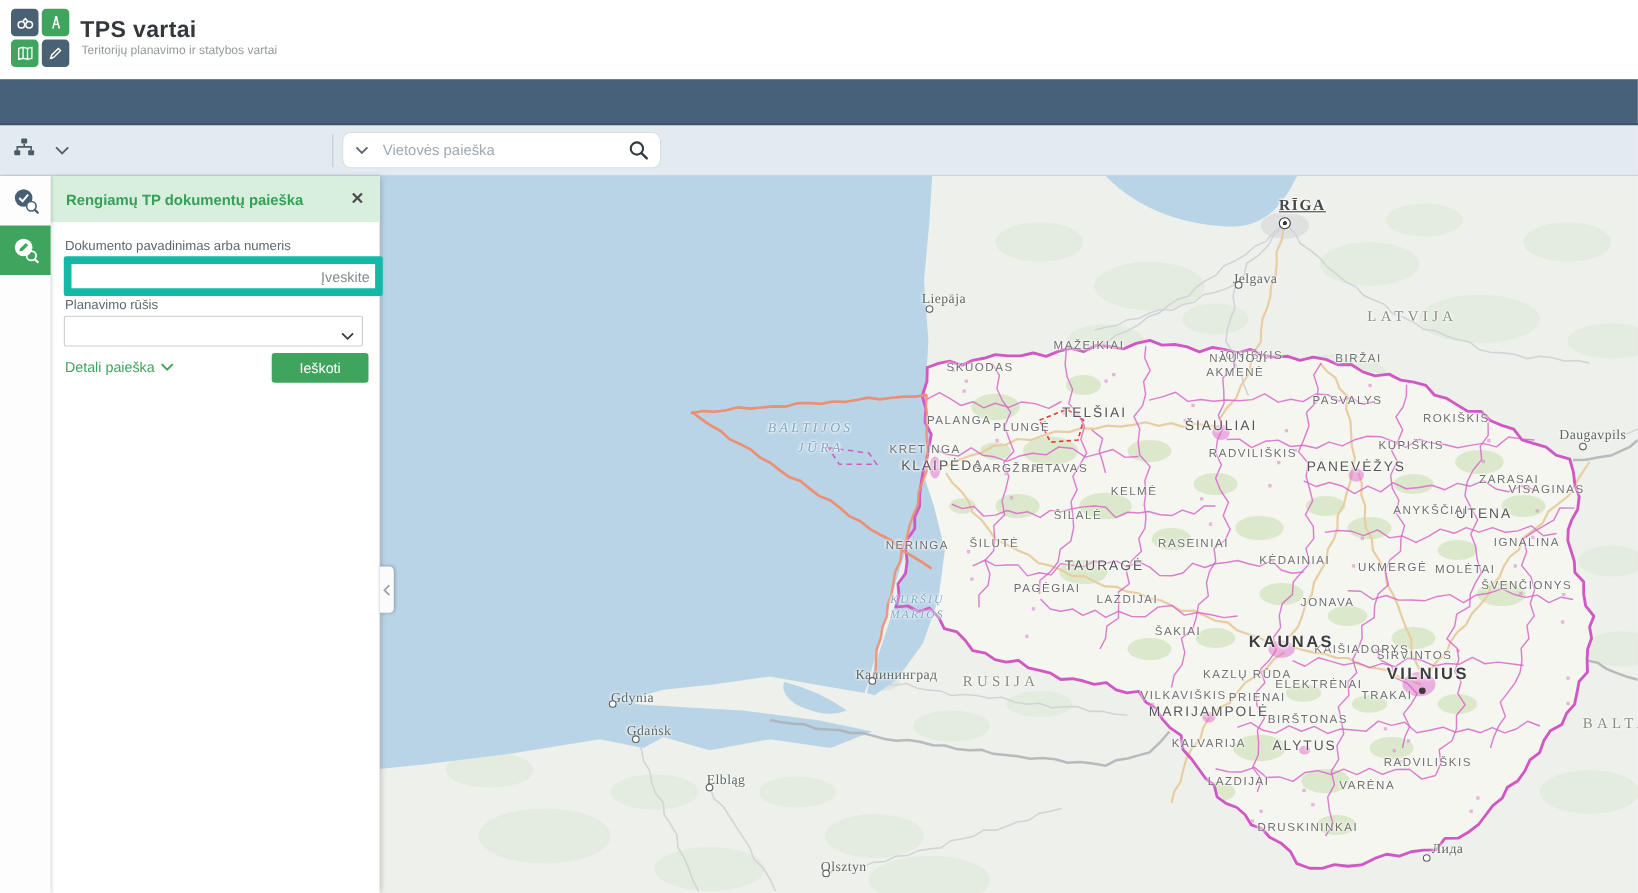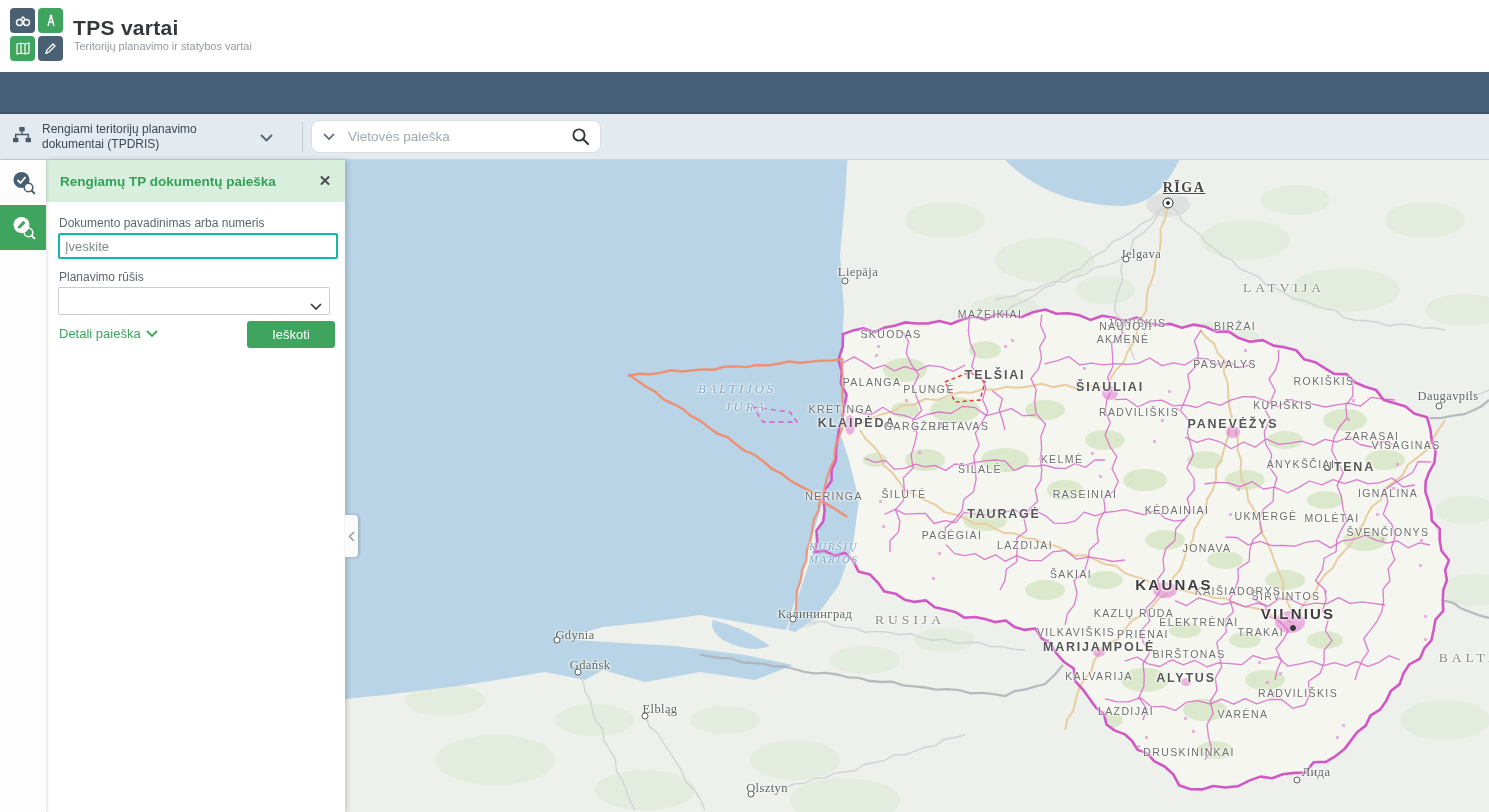--- a/index.html
+++ b/index.html
@@ -35,36 +35,36 @@
   #rail{position:absolute;left:0;top:160px;width:46px;height:652px;background:#fdfdfd;box-shadow:1px 0 3px rgba(0,0,0,.15);z-index:4;}
   .rail-btn{width:46px;height:45px;display:flex;align-items:center;justify-content:center;cursor:pointer;}
   .rail-btn.active{background:#3fa45d;}
 
   
   #panel{position:absolute;left:46px;top:160px;width:299px;height:652px;background:#fff;box-shadow:2px 0 5px rgba(0,0,0,.18);z-index:3;}
   #panel-header{position:absolute;left:0;top:0;width:100%;height:42px;background:#d8efde;display:flex;align-items:center;}
   #panel-title{margin-left:14px;font-size:13.5px;font-weight:700;color:#36a058;}
   #panel-close{position:absolute;right:10px;top:11px;width:20px;height:20px;text-align:center;line-height:20px;font-size:15px;color:#4c4c4c;cursor:pointer;font-weight:700;}
   .fld-label{position:absolute;left:13px;font-size:12px;color:#5d676e;}
-  #doc-name-input{position:absolute;left:12px;top:73px;width:266px;height:20px;border:2px solid #14b8a6;border-radius:2px;padding:1px 5px;font-size:13px;color:#555;font-family:"Liberation Sans",sans-serif;outline:none;}
+  #doc-name-input{position:absolute;left:12px;top:73px;width:266px;height:20px;border:7px solid #14b8a6;border-radius:2px;padding:1px 5px;font-size:13px;color:#555;font-family:"Liberation Sans",sans-serif;outline:none;text-align:right;}
   #doc-name-input::placeholder{color:#82898e;}
   #planning-type-select{position:absolute;left:12px;top:127px;width:270px;height:26px;border:1px solid #c7ccd1;border-radius:2px;background:#fff;cursor:pointer;}
   #planning-type-select .chev{position:absolute;right:7px;top:9px;}
   #detail-search-link{position:absolute;left:13px;top:166px;font-size:13px;color:#3fa45d;cursor:pointer;display:flex;align-items:center;gap:5px;}
   #search-submit-btn{position:absolute;right:10px;top:161px;width:88px;height:27px;background:#3fa45d;border:none;border-radius:3px;color:#fff;font-size:13px;cursor:pointer;font-family:"Liberation Sans",sans-serif;}
 
   
   #collapse-handle{position:absolute;left:345px;top:515px;width:13px;height:42px;background:#fbfbfb;border-radius:0 4px 4px 0;box-shadow:1px 0 3px rgba(0,0,0,.25);z-index:3;display:flex;align-items:center;justify-content:center;cursor:pointer;}
 
   
   #map{position:absolute;left:345px;top:160px;width:1144px;height:652px;overflow:hidden;background:#eef0ec;cursor:grab;}
   #map svg{position:absolute;left:0;top:0;}
   #map-labels{position:absolute;left:0;top:0;width:100%;height:100%;}
   .lbl{position:absolute;transform:translate(-50%,-50%);white-space:nowrap;color:#6e6e6e;font-size:10.5px;letter-spacing:1.4px;font-weight:500;text-shadow:0 0 2px #fff,0 0 3px #fff,0 0 4px #fff;}
-  .lbl.major{font-size:12.5px;font-weight:700;color:#565656;letter-spacing:1.8px;text-align:right;}
+  .lbl.major{font-size:12.5px;font-weight:400;color:#565656;letter-spacing:1.8px;text-align:right;}
   .lbl.capital{font-size:15px;font-weight:700;color:#3d3d3d;letter-spacing:2.2px;}
   .lbl.country{font-family:"Liberation Serif",serif;font-size:13.5px;color:#8b8b80;letter-spacing:4px;font-weight:400;}
   .lbl.ftown{font-family:"Liberation Serif",serif;font-size:12.5px;color:#5c6862;letter-spacing:.4px;font-weight:400;}
   .lbl.riga{font-family:"Liberation Serif",serif;font-size:14px;color:#474747;font-weight:700;letter-spacing:1.5px;text-decoration:underline;}
   .lbl.water{font-family:"Liberation Serif",serif;font-style:italic;font-size:12.5px;color:#7ea7c2;letter-spacing:3px;}
   .lbl.water-sm{font-family:"Liberation Serif",serif;font-style:italic;font-size:10.5px;color:#7ea7c2;letter-spacing:2px;}
   .mk{position:absolute;width:5px;height:5px;border:1.3px solid #5e5e5e;border-radius:50%;background:#fff;transform:translate(-50%,-50%);}
   .mk.bullseye{width:9px;height:9px;border:1.6px solid #3a3a3a;background:radial-gradient(circle,#3a3a3a 0 1.8px,#fff 2px);}
   .mk.dot{width:4px;height:4px;background:#3a3a3a;border-color:#3a3a3a;}
 </style>
@@ -109,21 +109,20 @@
   <div id="toolbar">
     <div id="layer-selector">
       <span class="lyr-icon">
         <svg width="20" height="18" viewBox="0 0 22 20">
             <rect x="8" y="1" width="6" height="5" rx="1" fill="#4a5a66"></rect>
             <rect x="1" y="13" width="6" height="5" rx="1" fill="#4a5a66"></rect>
             <rect x="15" y="13" width="6" height="5" rx="1" fill="#4a5a66"></rect>
             <path d="M11 6 V9.5 M4 13 V9.5 H18 V13" fill="none" stroke="#4a5a66" stroke-width="1.6"></path>
           </svg>
       </span>
-      <span class="lyr-text">Rengiami teritorijų planavimo dokumentai (TPDRIS)</span>
       <span class="chev">
         <svg width="13" height="8" viewBox="0 0 13 8">
             <polyline points="1,1 6.5,6.5 12,1" fill="none" stroke="#55636e" stroke-width="1.8"></polyline>
           </svg>
       </span>
     </div>
     <div id="toolbar-divider"></div>
     <div id="search-pill">
       <span class="chev-btn">
         <svg width="12" height="8" viewBox="0 0 12 8">
@@ -414,21 +413,21 @@
         <div class="lbl" style="left: 546px; top: 174px;">SKUODAS</div>
         <div class="lbl" style="left: 645px; top: 154px;">MAŽEIKIAI</div>
         <div class="lbl" style="left: 584px; top: 229px;">PLUNGĖ</div>
         <div class="lbl" style="left: 614px; top: 266px;">RIETAVAS</div>
         <div class="lbl major" style="left: 650px; top: 215px;">TELŠIAI</div>
         <div class="lbl" style="left: 635px; top: 309px;">ŠILALĖ</div>
         <div class="lbl" style="left: 559px; top: 334px;">ŠILUTĖ</div>
         <div class="lbl major" style="left: 659px; top: 354px;">TAURAGĖ</div>
         <div class="lbl" style="left: 607px; top: 375px;">PAGĖGIAI</div>
         <div class="lbl" style="left: 680px; top: 385px;">LAZDIJAI</div>
-        <div class="lbl" style="left: 717px; top: 287px; margin-top: 12px;">KELMĖ</div>
+        <div class="lbl" style="left: 686px; top: 287px;">KELMĖ</div>
         <div class="lbl" style="left: 740px; top: 334px;">RASEINIAI</div>
         <div class="lbl major" style="left: 765px; top: 227px;">ŠIAULIAI</div>
         <div class="lbl" style="left: 794px; top: 252px;">RADVILIŠKIS</div>
         <div class="lbl" style="left: 792px; top: 163px;">JONIŠKIS</div>
         <div class="lbl" style="left: 781px; top: 166px;">NAUJOJI</div>
         <div class="lbl" style="left: 778px; top: 179px;">AKMENĖ</div>
         <div class="lbl" style="left: 890px; top: 166px;">BIRŽAI</div>
         <div class="lbl" style="left: 880px; top: 204px;">PASVALYS</div>
         <div class="lbl major" style="left: 888px; top: 264px;">PANEVĖŽYS</div>
         <div class="lbl" style="left: 938px; top: 245px;">KUPIŠKIS</div>

